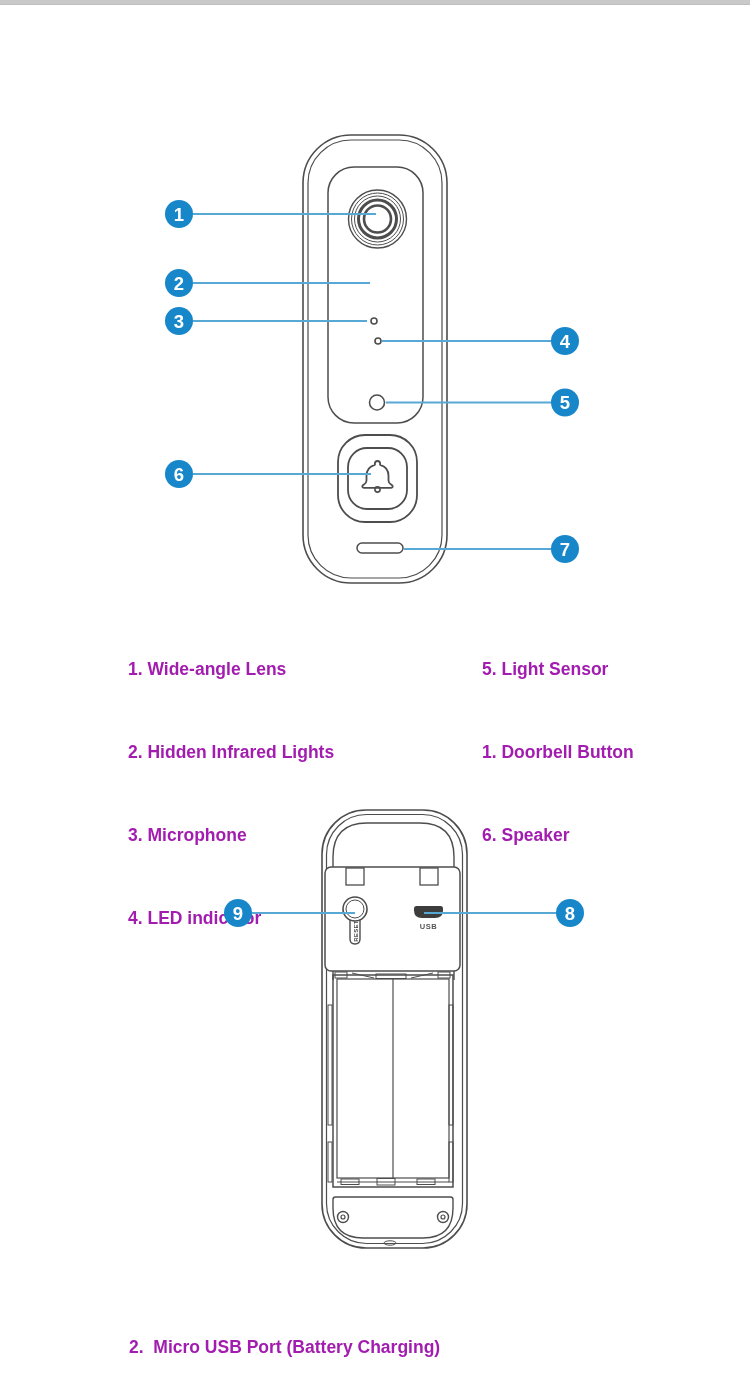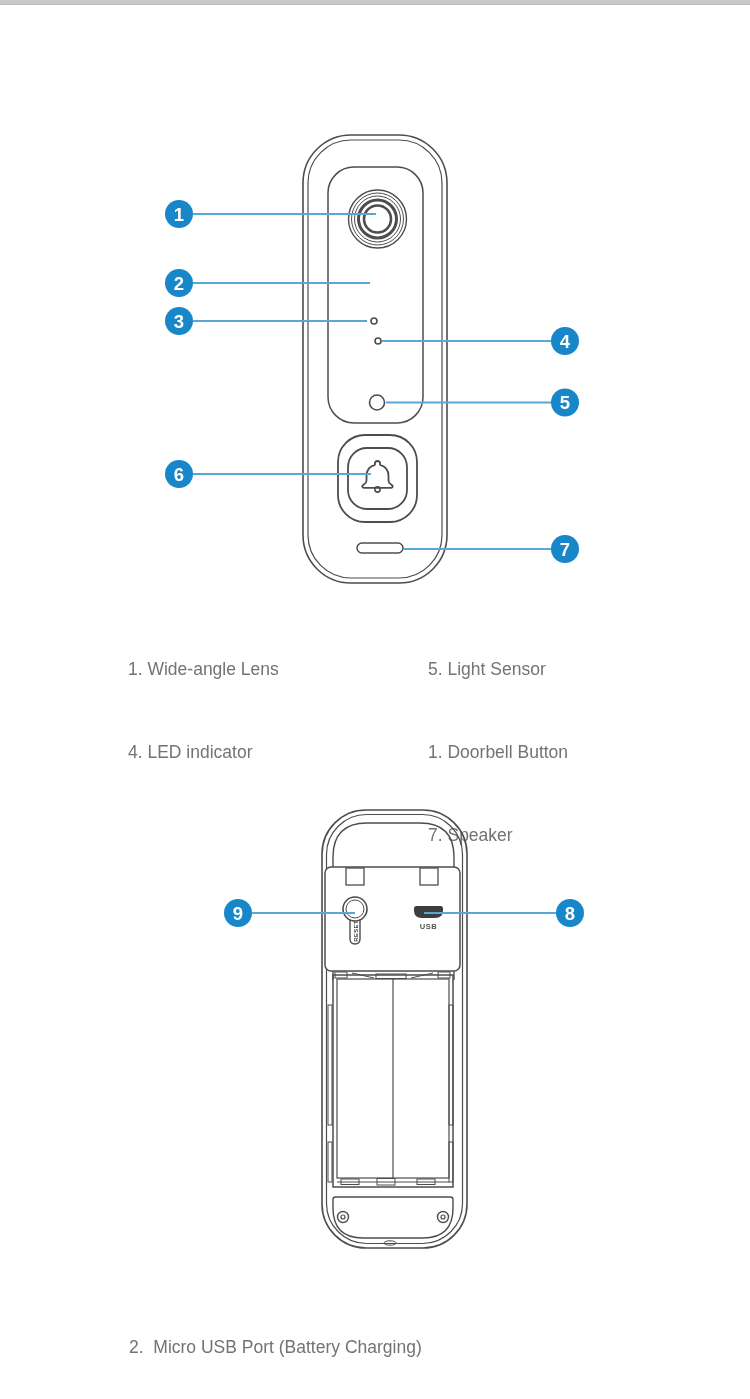--- a/index.html
+++ b/index.html
@@ -15,25 +15,25 @@
     background:#c9c9c9;border-bottom:1px solid #bfbfbf;box-sizing:border-box;
   }
   svg{position:absolute;left:0;}
   svg text{font-family:"Liberation Sans",sans-serif;}
   .ln{stroke:#4d4d4d;fill:none;}
   .callout{stroke:#58a8d5;stroke-width:2;fill:none;}
   .badge{fill:#1787c9;stroke:none;}
   .badge-num{fill:#ffffff;font-size:18.5px;font-weight:bold;text-anchor:middle;}
   .legend{
     position:absolute;
-    color:#737373;font-size:17.5px;line-height:27.6px;white-space:pre;
+    color:#a21caf;font-size:17.5px;line-height:27.6px;white-space:pre;font-weight:bold;
   }
   .legend div{height:27.6px;}
   .legend-front-left{left:128px;top:601px;}
-  .legend-front-right{left:428px;top:601px;}
+  .legend-front-right{left:482px;top:601px;}
   .legend-back{left:129px;top:1279px;line-height:27.5px;}
   .usb-label{fill:#555555;font-size:7.5px;font-weight:bold;text-anchor:middle;letter-spacing:.5px;}
   .reset-label{fill:#4a4a4a;font-size:6px;font-weight:bold;text-anchor:middle;letter-spacing:.3px;}
 </style>
 </head>
 <body>
 
 <div class="screen">
 
   <div class="top-bar"></div>
@@ -104,26 +104,28 @@
       <text class="badge-num" x="179" y="355.5">6</text>
     </g>
     <g>
       <circle class="badge" cx="565" cy="424" r="14"></circle>
       <text class="badge-num" x="565" y="430.5">7</text>
     </g>
   </svg>
 
   <div class="legend legend-front-left">
     <div>1. Wide-angle Lens</div>
+    <div>2. Hidden Infrared Lights</div>
+    <div>3. Microphone</div>
     <div>4. LED indicator</div>
   </div>
   <div class="legend legend-front-right">
     <div>5. Light Sensor</div>
     <div>1. Doorbell Button</div>
-    <div>7. Speaker</div>
+    <div>6. Speaker</div>
   </div>
 
   <svg style="top:790px;" width="750" height="480" viewBox="0 0 750 480">
 
     <g>
       <rect class="ln" x="322" y="20" width="145" height="438" rx="44" stroke-width="1.6"></rect>
       <rect class="ln" x="326.5" y="24.5" width="136" height="429" rx="40" stroke-width="1.2"></rect>
       <path class="ln" stroke-width="1.4" d="M333,190 L333,67 Q333,33 367,33 L420,33 Q454,33 454,67 L454,190"></path>
     </g>
 

